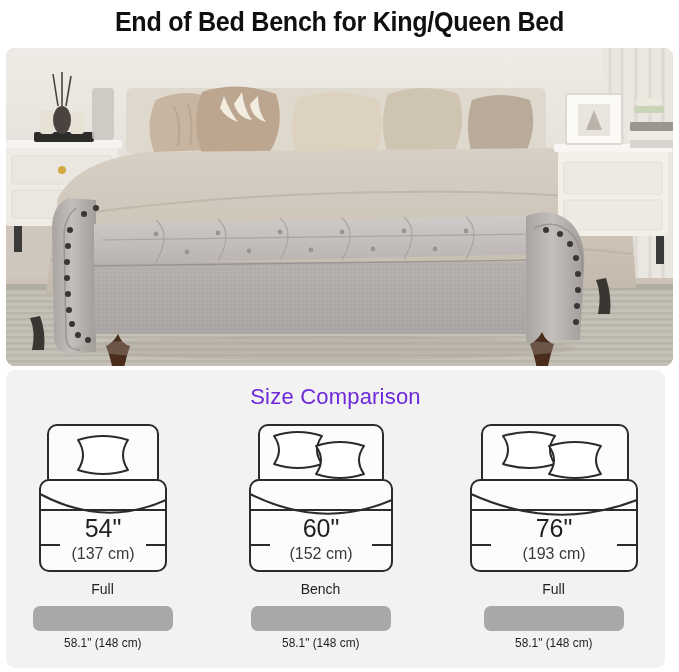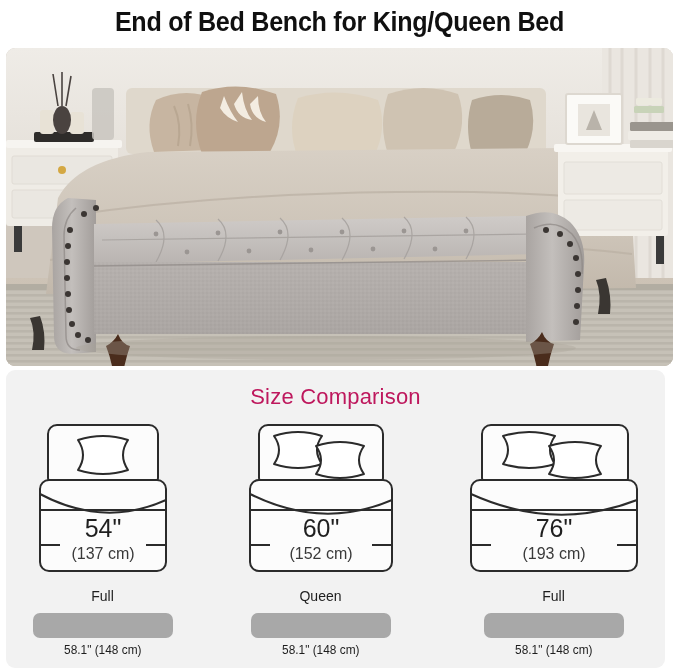--- a/index.html
+++ b/index.html
@@ -51,21 +51,21 @@
     height: 298px;
     background: #f2f2f2;
     border-radius: 9px;
   }
   .panel-title {
     width: 100%;
     text-align: center;
     padding-top: 14px;
     font-size: 22px;
     font-weight: 400;
-    color: #be185d;
+    color: #6d28d9;
     letter-spacing: 0.2px;
   }
 
   .beds {
     position: absolute;
     left: 0;
     top: 52px;
     width: 659px;
     display: flex;
     justify-content: center;
@@ -73,21 +73,21 @@
     gap: 75px;
   }
   .bed-col {
     display: flex;
     flex-direction: column;
     align-items: center;
   }
   .bed-svg { display: block; }
 
   .bed-name {
-    margin-top: 14px;
+    margin-top: 7px;
     font-size: 14px;
     color: #1e1e1e;
     text-align: center;
   }
 
   .bench-bar {
     margin-top: 9px;
     height: 25px;
     background: #a8a8a8;
     border-radius: 7px;
@@ -312,21 +312,21 @@
         </g>
         <path d="M2 72 q72 36 142 6" fill="none" stroke="#2b2b2b" stroke-width="2"></path>
         <path d="M2 88 L144 88" fill="none" stroke="#2b2b2b" stroke-width="2"></path>
         <path d="M2 123 L22 123 M124 123 L144 123" fill="none" stroke="#2b2b2b" stroke-width="2"></path>
         <path d="M26 14 q24 -8 48 0 q-10 14 0 28 q-24 8 -48 0 q10 -14 0 -28 z" fill="#ffffff" stroke="#2b2b2b" stroke-width="2" stroke-linejoin="round"></path>
         <path d="M68 24 q24 -8 48 0 q-10 14 0 28 q-24 8 -48 0 q10 -14 0 -28 z" fill="#ffffff" stroke="#2b2b2b" stroke-width="2" stroke-linejoin="round"></path>
         <text class="dim-main" x="73" y="115" text-anchor="middle">60"</text>
         <text class="dim-sub" x="73" y="137" text-anchor="middle">(152 cm)</text>
       </svg>
 
-      <div class="bed-name">Queen</div>
+      <div class="bed-name">Bench</div>
       <div class="bench-bar" style="width:140px"></div>
       <div class="bench-dim">58.1" (148 cm)</div>
     </div>
 
     <div class="bed-col">
       <svg class="bed-svg" width="170" height="152" viewBox="0 0 170 152">
         <g fill="#fcfcfc" stroke="#2b2b2b" stroke-width="2" stroke-linejoin="round">
           <rect x="13" y="3" width="146" height="62" rx="9"></rect>
           <rect x="2" y="58" width="166" height="91" rx="9"></rect>
         </g>

